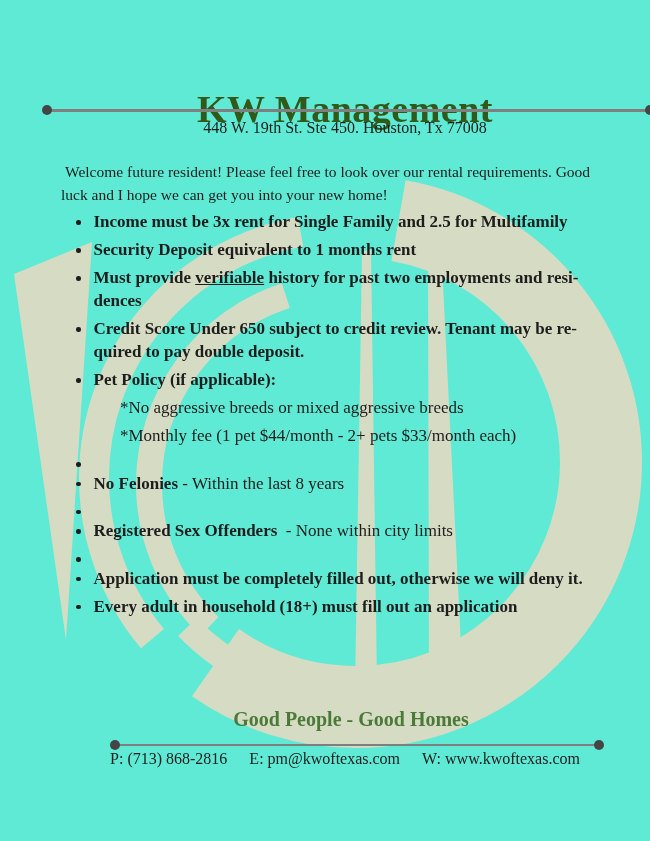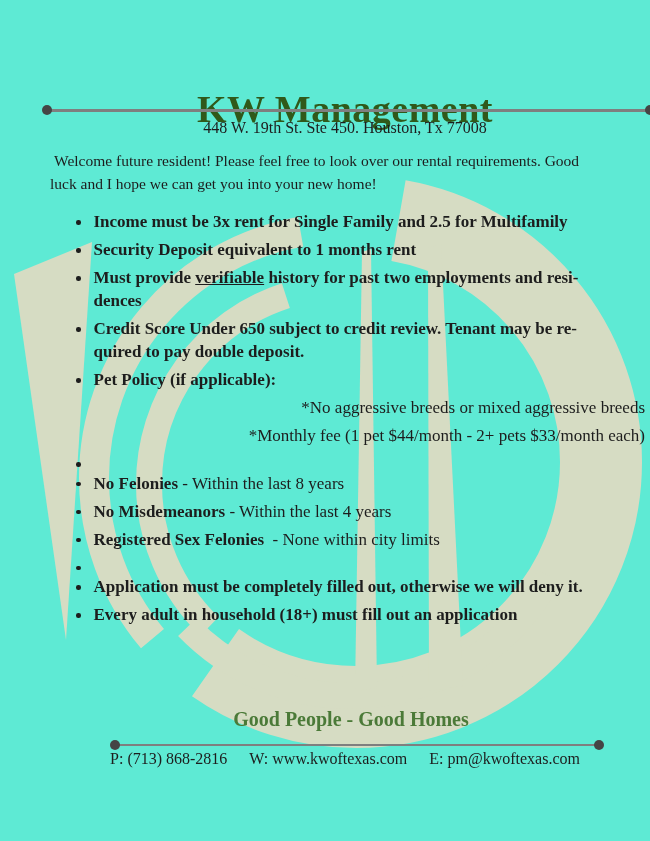--- a/index.html
+++ b/index.html
@@ -44,42 +44,42 @@
   .rule .dot.right{right:-3px;}
   .rule-top{left:45px;right:38px;top:109px;}
   .address{
     left:0;right:0;top:119px;
     text-align:center;
     font-size:16px;
   }
 
   
   .welcome{
-    left:50px;top:150px;width:552px;margin:0;
+    left:50px;top:150px;width:552px;margin:11px;
     font-size:15.5px;line-height:22.5px;
     white-space:pre-line;
     text-indent:4px;
   }
 
   
   .rules{
     list-style:none;margin:0;padding:0;
     left:74px;top:210px;right:45px;
   }
   .rules li{
     display:flex;align-items:flex-start;
     margin-bottom:5px;
     font-size:17px;line-height:23px;
   }
   .rules li .marker{
     flex:none;width:4.5px;height:4.5px;border-radius:50%;
     background:var(--body-text);
     margin:10px 13px 0 2px;
   }
-  .rules li.sub{padding-left:46px;margin-bottom:5px;justify-content:flex-end;}
+  .rules li.sub{padding-left:46px;margin-bottom:5px;}
   .rules .txt{white-space:pre-line;}
   .seg-b{font-weight:bold;}
   .seg-u{text-decoration:underline;}
 
   
   .tagline{
     left:12px;right:0;top:708px;
     text-align:center;
     font-size:20px;font-weight:bold;
     color:var(--tagline-green);
@@ -158,25 +158,24 @@
       </li>
       <li class="bullet">
         <span class="marker"></span>
       </li>
       <li class="bullet">
         <span class="marker"></span>
         <span class="txt"><span class="seg-b">No Felonies</span><span> - Within the last 8 years</span></span>
       </li>
       <li class="bullet">
         <span class="marker"></span>
-        <span class="txt"><span class="seg-b">No Misdemeanors</span><span> - Within the last 4 years</span></span>
       </li>
       <li class="bullet">
         <span class="marker"></span>
-        <span class="txt"><span class="seg-b">Registered Sex Felonies</span><span> &nbsp;- None within city limits</span></span>
+        <span class="txt"><span class="seg-b">Registered Sex Offenders</span><span> &nbsp;- None within city limits</span></span>
       </li>
       <li class="bullet">
         <span class="marker"></span>
       </li>
       <li class="bullet">
         <span class="marker"></span>
         <span class="txt"><span class="seg-b">Application must be completely filled out, otherwise we will deny it.</span></span>
       </li>
       <li class="bullet">
         <span class="marker"></span>
@@ -184,17 +183,17 @@
       </li>
     </ul>
 
   <div class="layer tagline">Good People - Good Homes</div>
   <div class="layer rule rule-bottom">
     <span class="dot left"></span>
     <span class="dot right"></span>
   </div>
   <div class="layer contact">
     <span>P: (713) 868-2816</span>
+    <span>E: pm@kwoftexas.com</span>
     <span>W: www.kwoftexas.com</span>
-    <span>E: pm@kwoftexas.com</span>
   </div>
 
 </div>
 
 </body></html>

